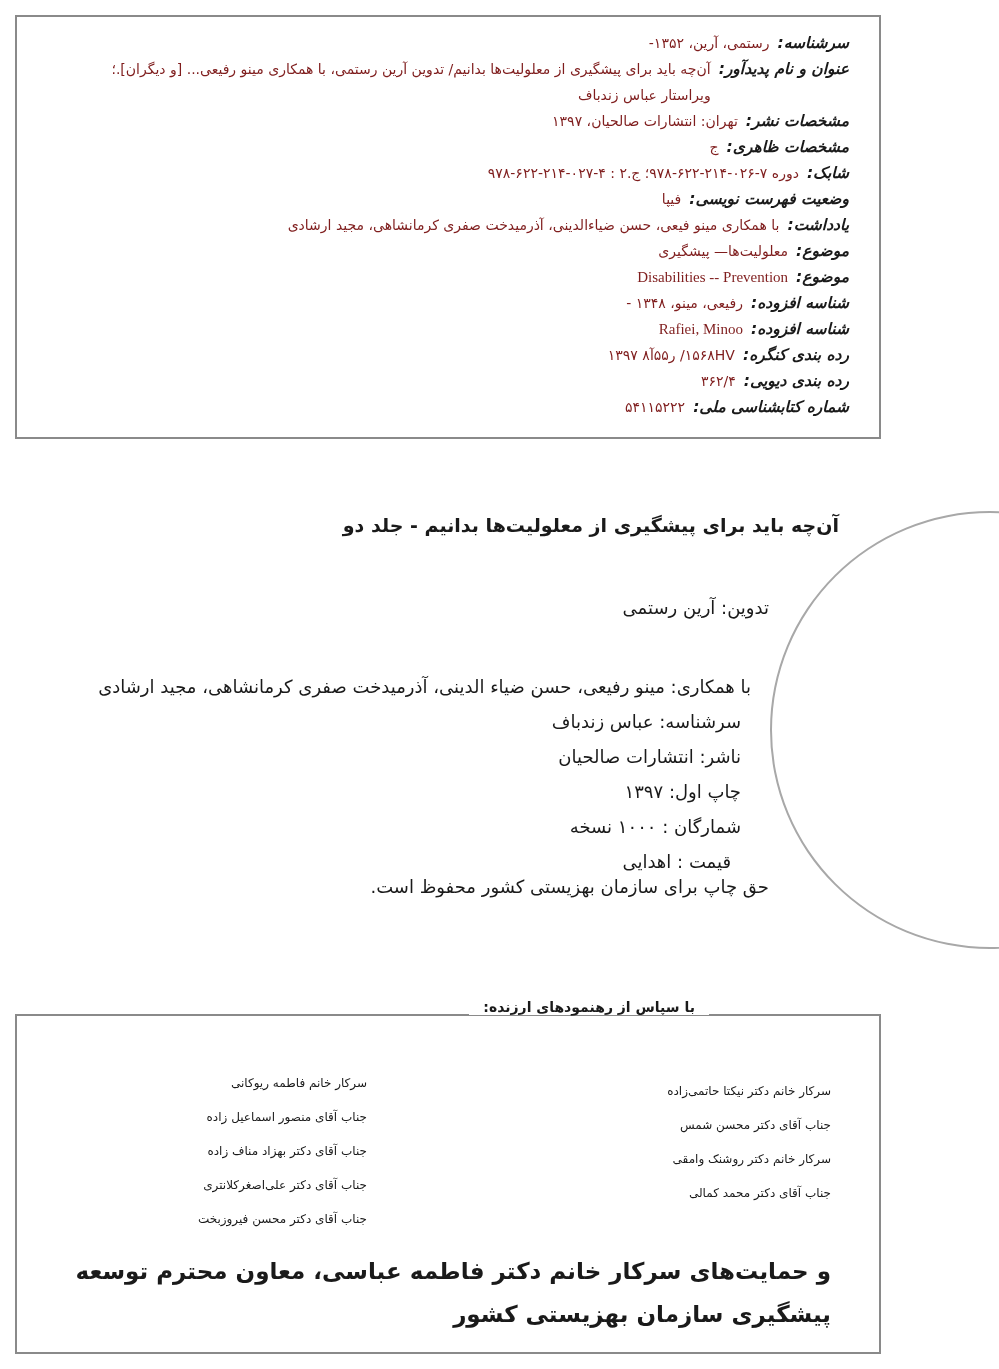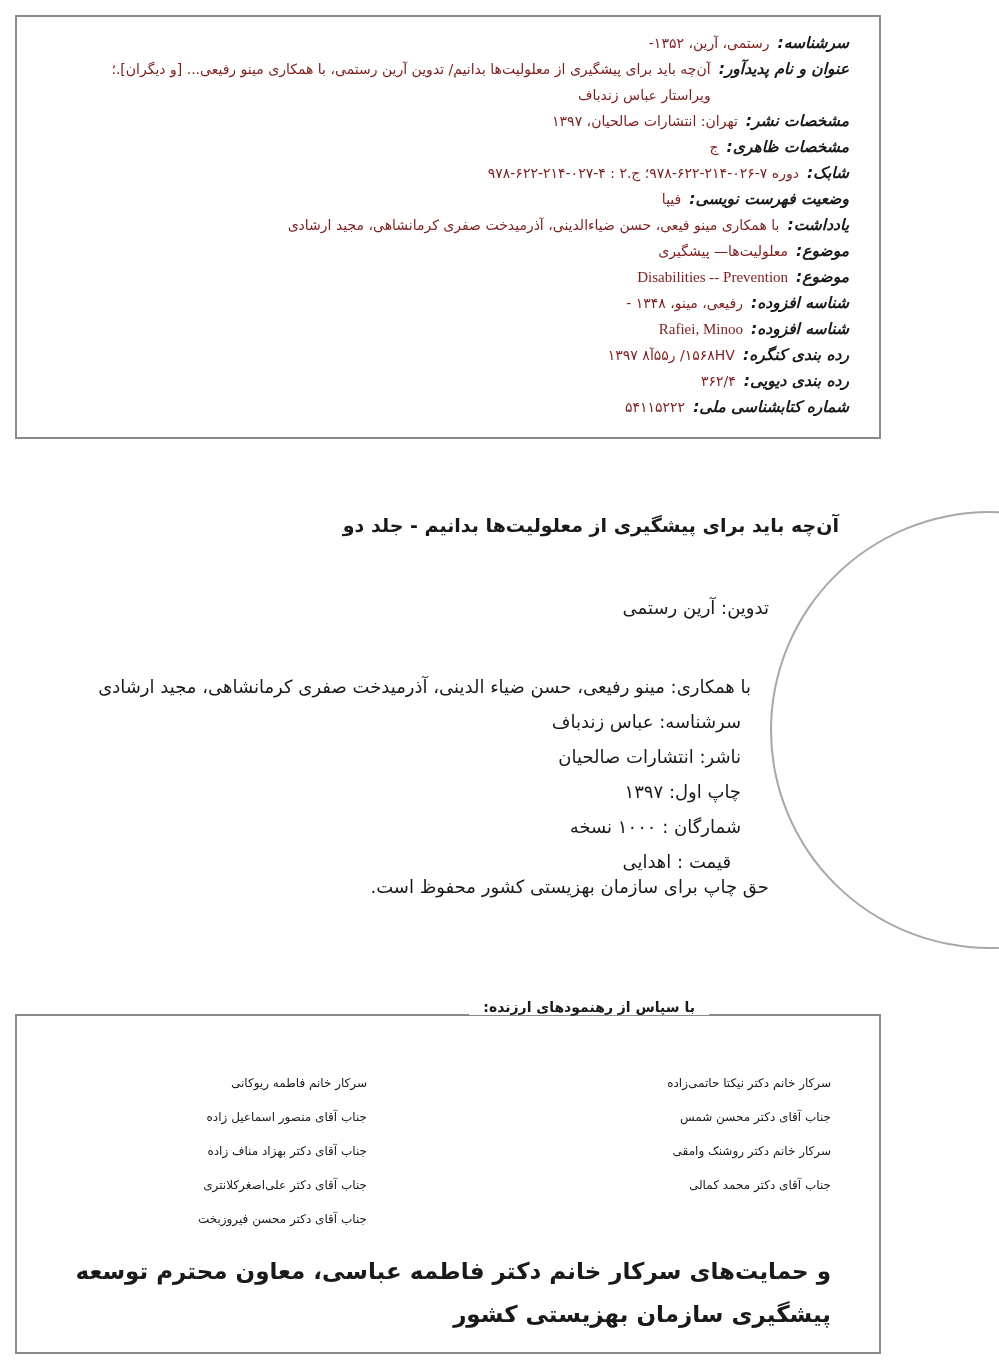--- a/index.html
+++ b/index.html
@@ -20,21 +20,21 @@
   .credit-row { font-size:18px; line-height:35px; white-space:nowrap; }
   .credit-row .lbl { font-weight:normal; }
   .credit-row.indent1 { padding-right:18px;margin-top:44px; }
   .credit-row.indent2 { padding-right:28px; }
   .copyright { position:absolute; right:230px; top:876px; direction:rtl; font-size:18px; }
 
   .circle { position:absolute; left:770px; top:511px; width:440px; height:438px; border:2px solid #a8a8a8; border-radius:50%; box-sizing:border-box; }
 
   .thanks-title { position:absolute; top:999px; right:290px; background:#fff; padding:0 14px; direction:rtl; font-weight:bold; font-size:14px; }
   .thanks-col { position:absolute; top:1066px; direction:rtl; font-size:12px; line-height:34px; }
-  #thanks-col-right { right:168px; }
+  #thanks-col-right { right:168px;margin-top:8px; }
   #thanks-col-left { right:632px; }
   .support { position:absolute; top:1250px; right:168px; width:760px; direction:rtl; font-weight:bold; font-size:23px; line-height:43px; letter-spacing:0.3px; }
 </style>
 </head>
 <body>
 
 <div class="frame" id="cip-box"></div>
 <div class="cip">
   <div class="cip-row">
       <span class="cip-label">سرشناسه:</span>

